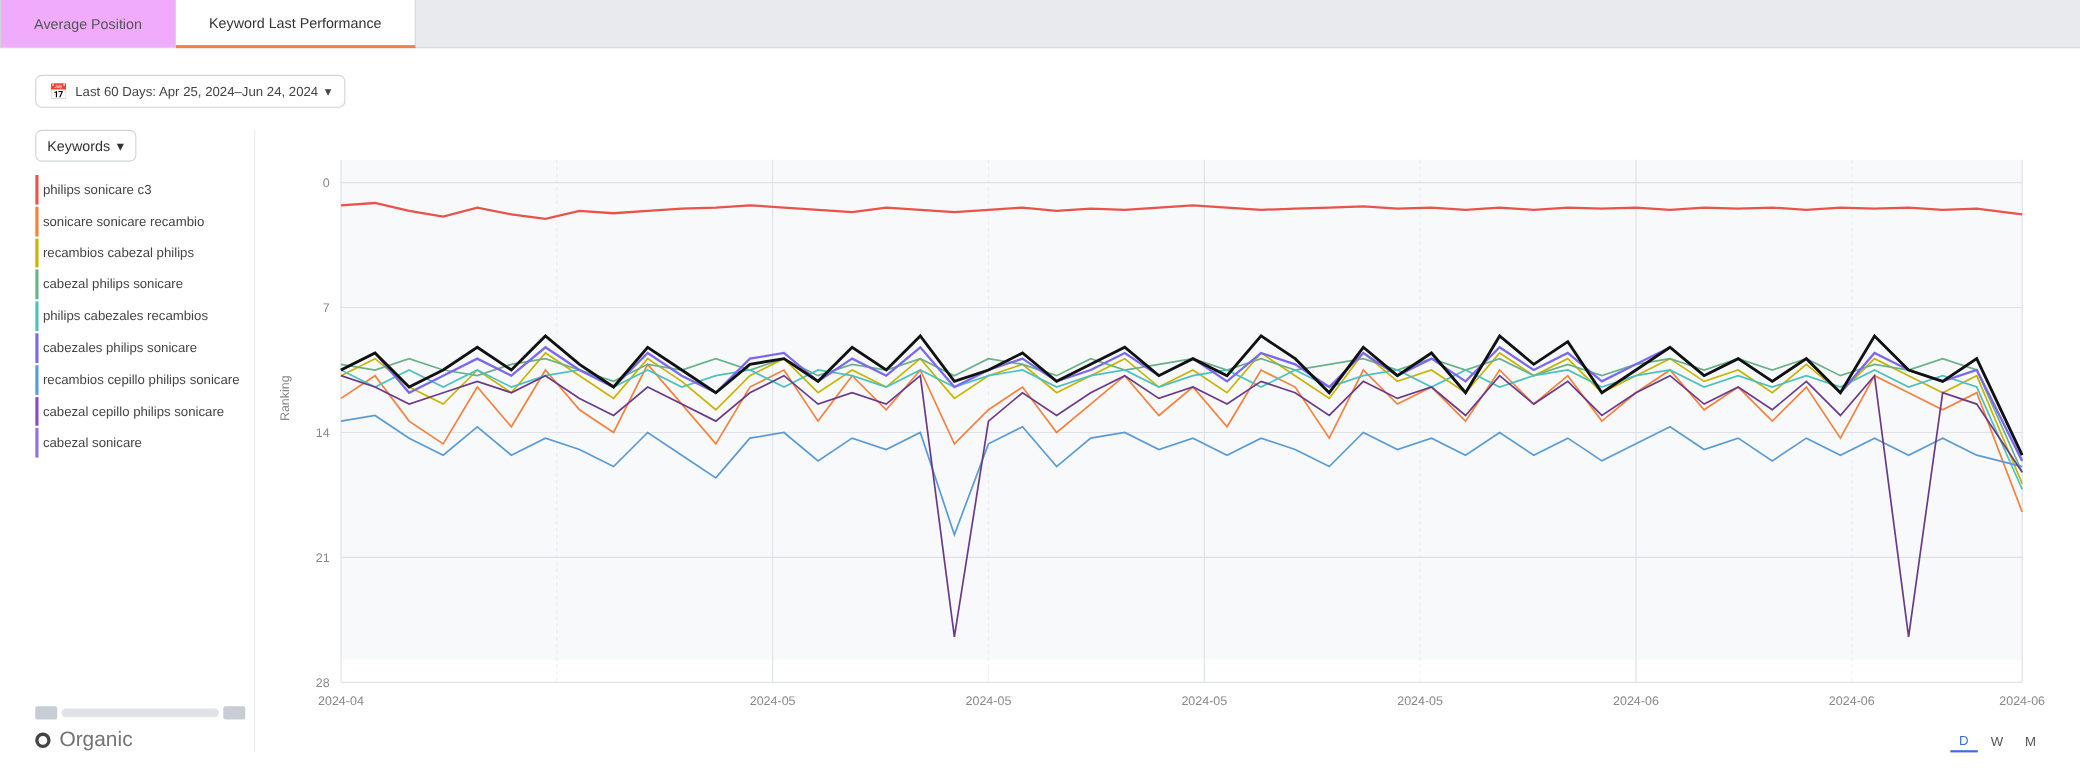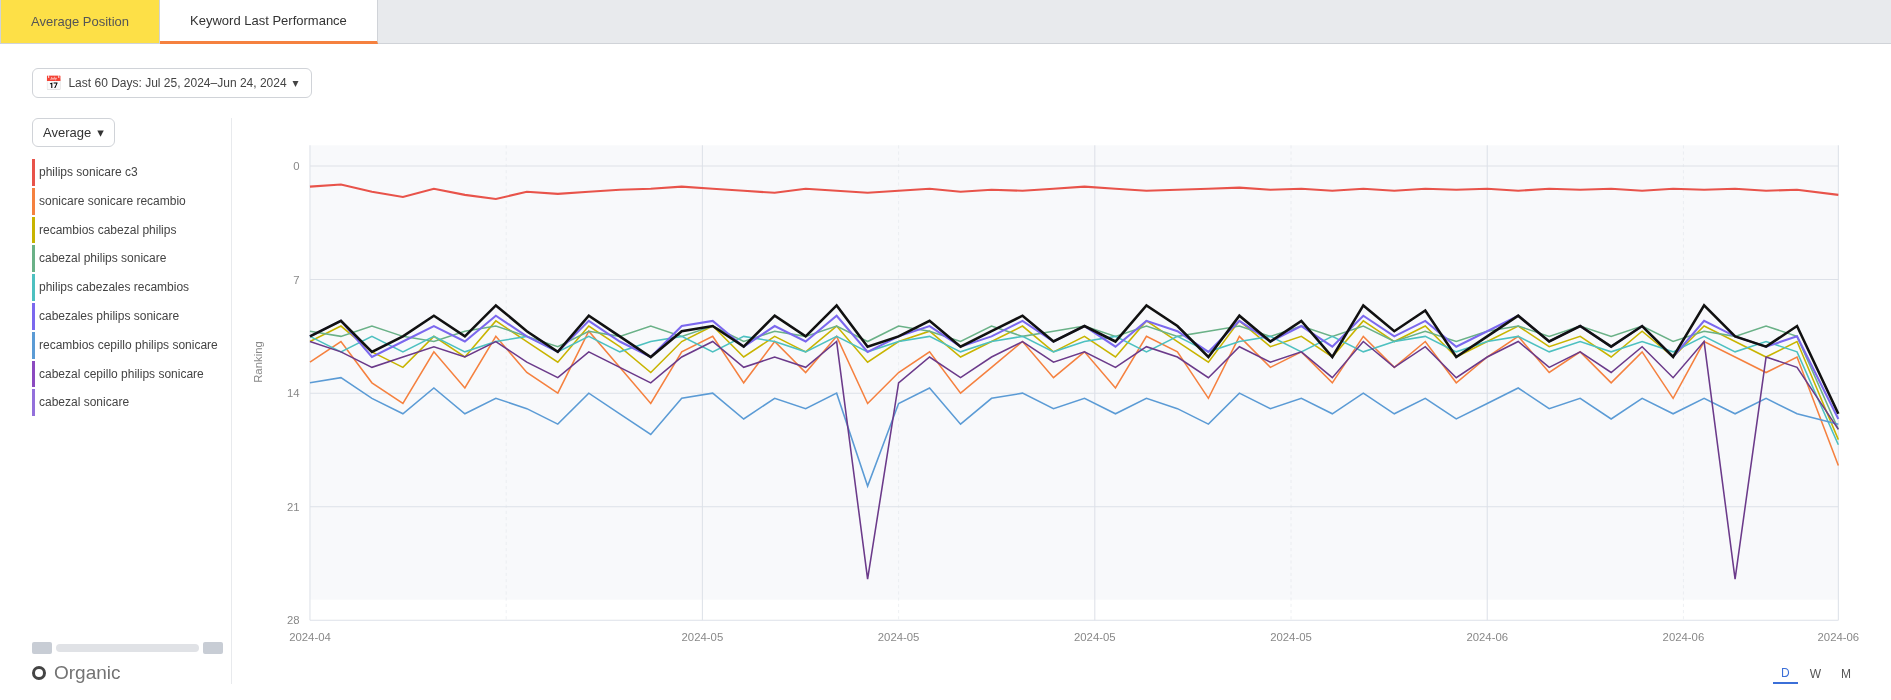--- a/index.html
+++ b/index.html
@@ -2,21 +2,21 @@
 <html><head>
   <meta charset="utf-8">
   <style>
     * { box-sizing: border-box; margin: 0; padding: 0; }
     body { font-family: -apple-system, BlinkMacSystemFont, 'Segoe UI', sans-serif; background: #f0f2f5; color: #333; font-size: 13px; }
 
     .container { width: 1891px; height: 700px; background: #f0f2f5; display: flex; flex-direction: column; overflow: hidden; }
 
     
     .tabs { display: flex; background: #e8eaed; border-bottom: 1px solid #d0d3d8; height: 44px; }
-    .tab { padding: 0 30px; display: flex; align-items: center; cursor: pointer; font-size: 13px; color: #555; border-right: 1px solid #d0d3d8; background: #fde047; }
+    .tab { padding: 0 30px; display: flex; align-items: center; cursor: pointer; font-size: 13px; color: #555; border-right: 1px solid #d0d3d8; background: #f0abfc; }
     .tab.active { background: #fff; color: #333; border-bottom: 3px solid #f5813f; margin-bottom: -1px; }
     .tab:first-child { border-left: 1px solid #d0d3d8; }
 
     
     .main { flex: 1; background: #fff; padding: 24px 32px 16px 32px; display: flex; flex-direction: column; overflow: hidden; }
 
     
     .header-row { display: flex; justify-content: space-between; align-items: center; margin-bottom: 20px; }
     .page-title { font-size: 18px; font-weight: 600; color: #222; }
     .date-filter { display: flex; align-items: center; gap: 6px; border: 1px solid #d0d3d8; border-radius: 6px; padding: 6px 12px; cursor: pointer; font-size: 12px; color: #444; background: #fff; }
@@ -70,30 +70,30 @@
     <div class="tab active">
       <span>Keyword Last Performance</span>
     </div>
   </div>
 
   <div class="main">
 
     <div class="header-row">
       <div class="date-filter">
         <span class="calendar-icon">📅</span>
-        <span>Last 60 Days: Jul 25, 2024–Jun 24, 2024</span>
+        <span>Last 60 Days: Apr 25, 2024–Jun 24, 2024</span>
         <span>▾</span>
       </div>
     </div>
 
     <div class="content-row">
 
       <div class="sidebar">
         <div class="keywords-dropdown">
-          <span>Average</span>
+          <span>Keywords</span>
           <span>▾</span>
         </div>
         <div class="keyword-list">
           <div class="keyword-item k1">
             <span>philips sonicare c3</span>
           </div>
           <div class="keyword-item k2">
             <span>sonicare sonicare recambio</span>
           </div>
           <div class="keyword-item k3">

